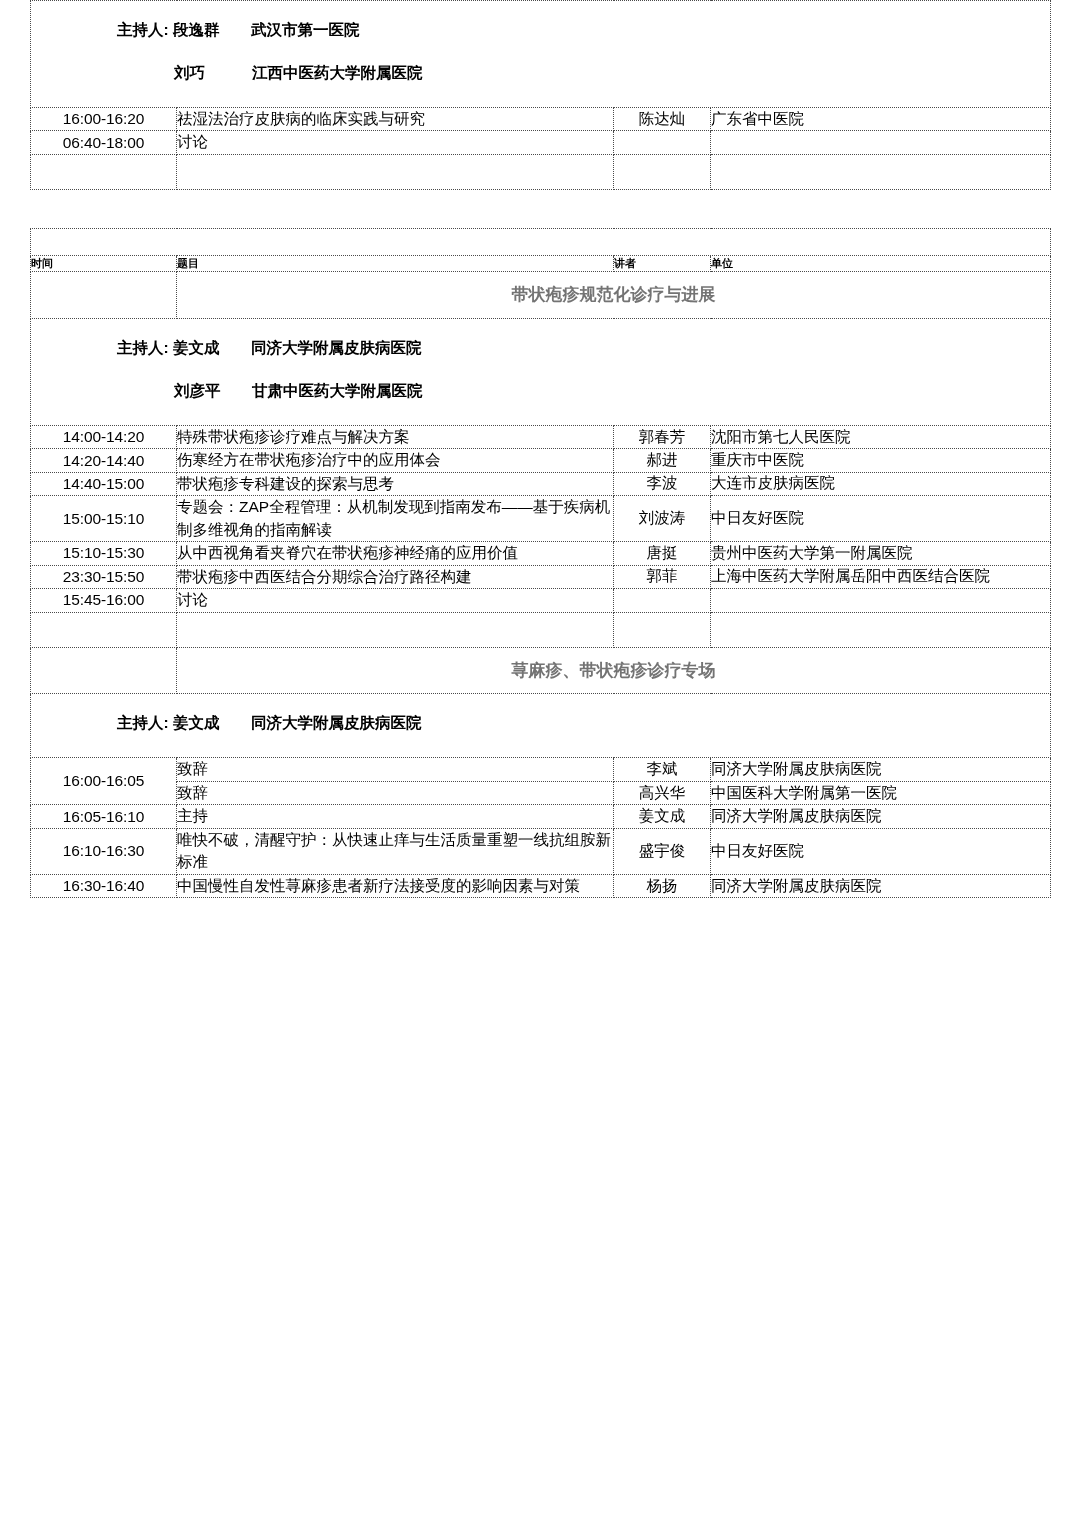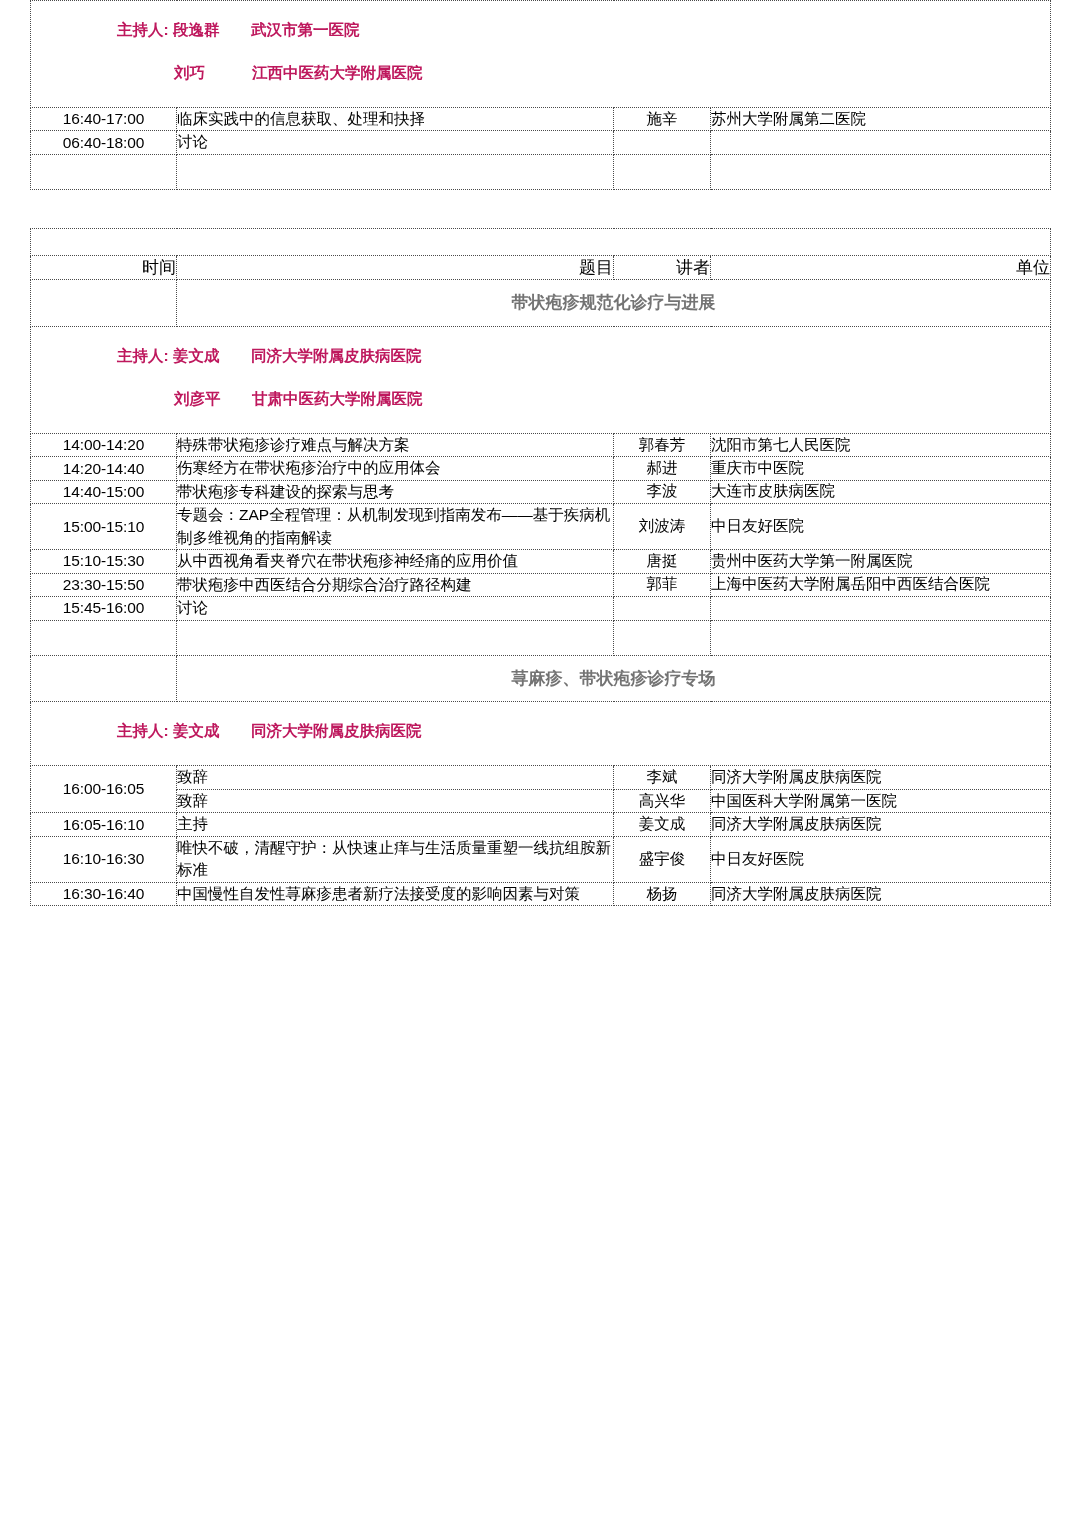--- a/index.html
+++ b/index.html
@@ -69,21 +69,21 @@
 
   
   td.host-cell {
     border: 1px dotted #4a4a4a;
     padding: 0;
   }
   .host-wrap {
     padding: 14px 0 18px 0;
   }
   .host-line {
-    color: #be185d;
+    color: #000000;
     font-weight: bold;
     font-size: 15.5px;
     padding: 5px 0 5px 0;
     white-space: nowrap;
   }
   .host-line .lbl { padding-left: 86px; }
   .host-line .nm  { display: inline-block; min-width: 78px; }
   .host-line.cont .lbl-spacer { display: inline-block; width: 143px; }
   .host-line.cont { padding-top: 17px; }
 
@@ -102,23 +102,23 @@
     font-size: 19px;
     padding: 19px 0 20px 0;
     letter-spacing: 0.5px;
   }
 
   .colhead-row td {
     background: #b7d0ea;
     border: none;
     border-bottom: 1px dashed #3a5a94;
     color: #000000;
-    text-align: right;
-    font-weight: normal;
-    font-size: 17px;
+    text-align: left;
+    font-weight: bold;
+    font-size: 11px;
     padding: 13px 0 14px 0;
   }
 
   .section-row td {
     border: none;
     padding: 0;
   }
   td.section-tag {
     background: #25386b;
     color: #ffffff;
@@ -155,24 +155,24 @@
     <tbody id="top-body">
         <tr>
           <td class="host-cell" colspan="4">
             <div class="host-wrap">
               <div class="host-line"><span class="lbl">主持人: </span><span class="nm">段逸群</span><span>武汉市第一医院</span></div>
               <div class="host-line cont"><span class="lbl-spacer"></span><span class="nm">刘巧</span><span>江西中医药大学附属医院</span></div>
             </div>
           </td>
         </tr>
         <tr>
-          <td class="cell-time">16:40-17:00</td>
-          <td class="cell-title">临床实践中的信息获取、处理和抉择</td>
-          <td class="cell-speaker">施辛</td>
-          <td class="cell-unit">苏州大学附属第二医院</td>
+          <td class="cell-time">16:00-16:20</td>
+          <td class="cell-title">祛湿法治疗皮肤病的临床实践与研究</td>
+          <td class="cell-speaker">陈达灿</td>
+          <td class="cell-unit">广东省中医院</td>
         </tr>
         <tr>
           <td class="cell-time">06:40-18:00</td>
           <td class="cell-title">讨论</td>
           <td class="cell-speaker"></td>
           <td class="cell-unit"></td>
         </tr>
         <tr class="empty-row">
           <td></td>
           <td></td>

